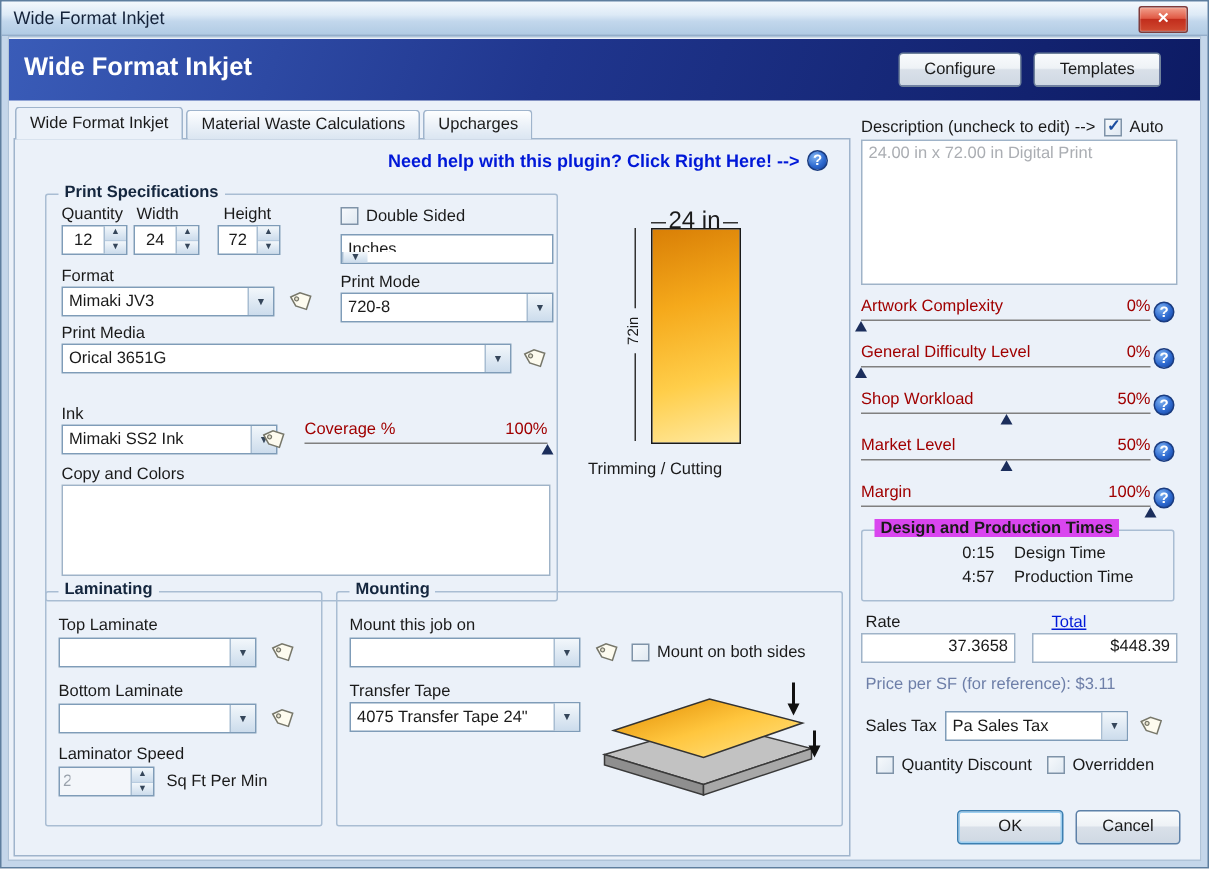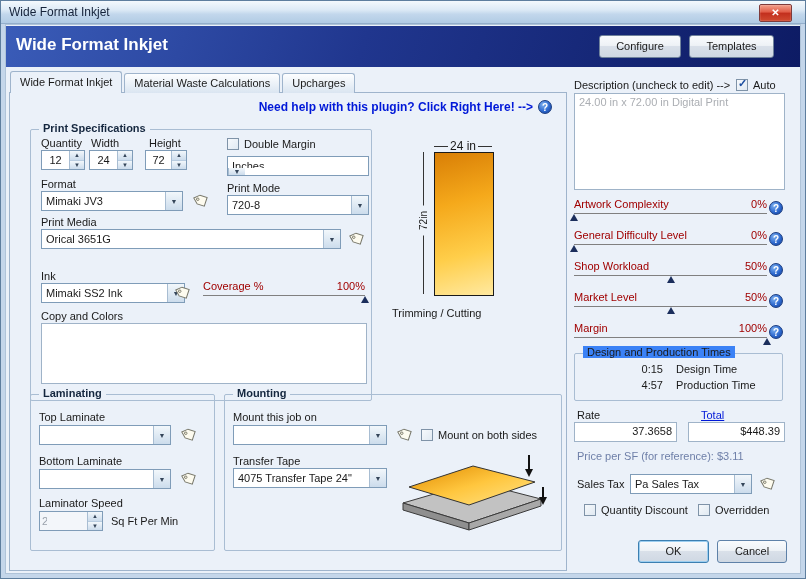--- a/index.html
+++ b/index.html
@@ -63,21 +63,21 @@
   .slider-thumb{position:absolute;top:0;width:0;height:0;border-left:4px solid transparent;border-right:4px solid transparent;border-bottom:7px solid #1B2E5C;}
 
   .field{position:absolute;background:#fff;border:1px solid #9FB3C8;box-sizing:border-box;padding:2px 4px;overflow:hidden;}
   .field.right{text-align:right;}
   .tag-icon{position:absolute;cursor:pointer;}
   .help-banner{position:absolute;right:14px;top:7px;display:flex;align-items:center;gap:5px;
        color:#0018D8;font-weight:bold;font-size:12px;cursor:pointer;}
 
   .preview-rect{position:absolute;left:20px;top:13px;width:58px;height:142px;border:1px solid #1A1A1A;
        background:linear-gradient(165deg,#D97F06 0%,#F5A91B 35%,#FFCE4A 70%,#FFE9A0 100%);}
-  .wdim{position:absolute;left:20px;top:0;width:58px;display:flex;align-items:center;gap:2px;font-size:12px;white-space:nowrap;}
+  .wdim{position:absolute;left:20px;top:0;width:58px;display:flex;align-items:center;gap:2px;font-size:16px;white-space:nowrap;}
   .wdim::before,.wdim::after{content:"";flex:1;height:1px;background:#333;}
   .vline{position:absolute;left:9px;top:13px;width:1px;height:142px;background:#333;}
   .hdim{position:absolute;left:-6px;top:76px;width:30px;text-align:center;font-size:10px;
        transform:rotate(-90deg);background:#EBF1F9;white-space:nowrap;}
 </style>
 </head>
 <body>
 
 <div class="win">
 
@@ -130,21 +130,21 @@
       <div class="spin" style="left:114px;top:20px;width:42px;">
         <span class="spin-val">72</span>
         <span class="spin-btns">
             <span>▲</span>
             <span>▼</span>
           </span>
       </div>
 
       <div class="cb" style="left:196px;top:8px;">
         <span class="cb-box"></span>
-        <span>Double Margin</span>
+        <span>Double Sided</span>
       </div>
       <div class="combo" style="left:196px;top:26px;width:142px;flex-direction:column;">
         <span class="combo-text">Inches</span>
         <span class="combo-btn">▼</span>
       </div>
 
       <span class="lbl" style="left:10px;top:48px;">Format</span>
       <div class="combo" style="left:10px;top:61px;width:142px;">
         <span class="combo-text">Mimaki JV3</span>
         <span class="combo-btn">▼</span>
@@ -362,21 +362,21 @@
       <span>Margin</span>
       <span>100%</span>
     </div>
     <div class="slider-track">
         <div class="slider-thumb" style="left: calc(100% - 4px);"></div>
       </div>
   </div>
   <span class="qicon" style="position:absolute;left:768px;top:324px;">?</span>
 
   <div class="gb" style="left:573px;top:352px;width:209px;height:48px;">
-    <div class="gb-title normal" style="background:#3b82f6;">Design and Production Times</div>
+    <div class="gb-title normal" style="background:#d946ef;font-weight:bold;">Design and Production Times</div>
     <div style="position:absolute;left:0;top:9px;width:100%;">
       <span style="display:inline-block;width:88px;text-align:right;">0:15</span>
       <span style="margin-left:10px;">Design Time</span>
     </div>
     <div style="position:absolute;left:0;top:25px;width:100%;">
       <span style="display:inline-block;width:88px;text-align:right;">4:57</span>
       <span style="margin-left:10px;">Production Time</span>
     </div>
   </div>
 

